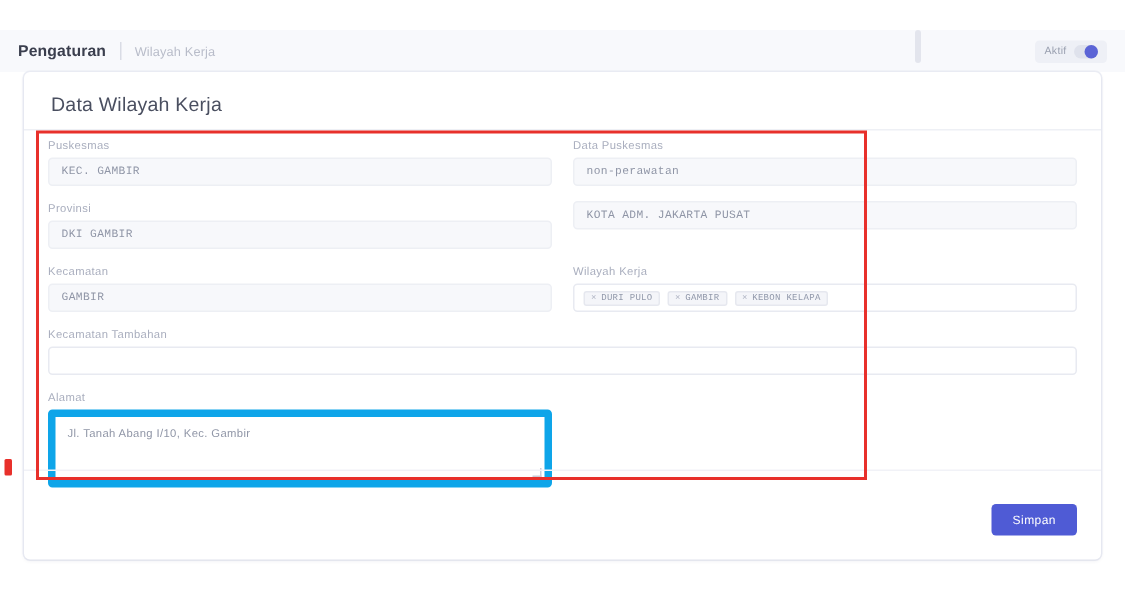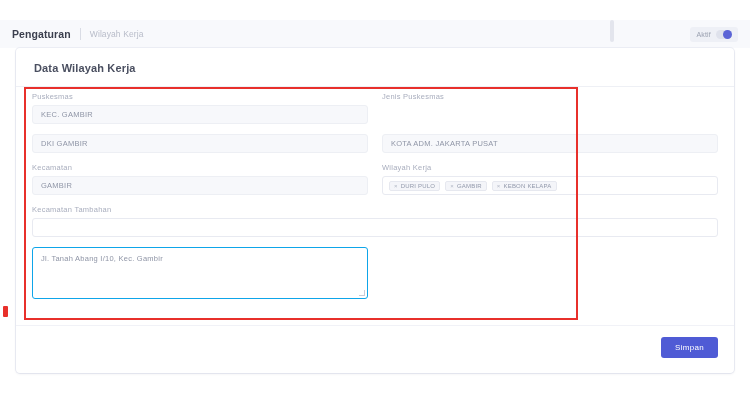--- a/index.html
+++ b/index.html
@@ -76,22 +76,22 @@
     position: absolute;
     left: 16px; top: 48px;
     width: 718px; height: 325px;
     background: #ffffff;
     border-radius: 4px;
     box-shadow: 0 1px 3px rgba(30,35,70,.07), 0 0 0 1px rgba(235,237,245,.9);
   }
   .card-title {
     position: absolute;
     left: 18px; top: 14px;
-    font-size: 11px;
-    font-weight: 700;
+    font-size: 13px;
+    font-weight: 400;
     color: #4a4f60;
     letter-spacing: .15px;
   }
   .card-divider {
     position: absolute;
     left: 0; top: 38px;
     width: 718px; height: 1px;
     background: #eef0f5;
   }
 
@@ -122,20 +122,21 @@
     border: 1px solid #edeff4;
     background: #f7f8fb;
     display: flex;
     align-items: center;
     padding: 0 8px;
     font-size: 7.5px;
     color: #8f95a6;
     letter-spacing: .25px;
     white-space: nowrap;
     overflow: hidden;
+    font-family: Liberation Mono, monospace;
   }
   .input.empty {
     background: #ffffff;
     border: 1px solid #e8eaf1;
     height: 19px;
   }
   .input.tags {
     background: #ffffff;
     border: 1px solid #e8eaf1;
     gap: 5px;
@@ -156,45 +157,45 @@
   }
   .tag-x {
     font-size: 6px;
     color: #b2b7c5;
     line-height: 1;
   }
 
   .textarea {
     height: 52px;
     border-radius: 3px;
-    border: 1px solid #0ea5e9;
+    border: 5px solid #0ea5e9;
     background: #ffffff;
     padding: 6px 8px;
     font-size: 7.5px;
     color: #8f95a6;
     letter-spacing: .25px;
     position: relative;
   }
   .textarea .resize {
     position: absolute;
     right: 2px; bottom: 2px;
     width: 6px; height: 6px;
     border-right: 1px solid #c9ccd8;
     border-bottom: 1px solid #c9ccd8;
     transform: skew(0deg);
   }
 
   
   .card-footer {
     position: absolute;
-    left: 0; bottom: 4px;
+    left: 0; bottom: 16px;
     width: 718px; height: 44px;
     border-top: 1px solid #f1f2f7;
     display: flex;
-    align-items: center;
+    align-items: flex-end;
     justify-content: flex-end;
     padding-right: 16px;
   }
   .btn-primary {
     background: #4f5bd5;
     color: #ffffff;
     font-size: 8px;
     letter-spacing: .3px;
     border: none;
     border-radius: 3px;
@@ -253,26 +254,28 @@
     <div class="card-divider"></div>
 
     <div class="form">
 
       <div class="row">
         <div class="col">
           <label class="field-label">Puskesmas</label>
           <div class="input">KEC. GAMBIR</div>
         </div>
         <div class="col">
-          <label class="field-label">Jenis Puskesmas</label>
-        </div>
-      </div>
-
-      <div class="row">
-        <div class="col">
+          <label class="field-label">Data Puskesmas</label>
+          <div class="input">non-perawatan</div>
+        </div>
+      </div>
+
+      <div class="row">
+        <div class="col">
+          <label class="field-label">Provinsi</label>
           <div class="input">DKI GAMBIR</div>
         </div>
         <div class="col">
           <div class="input">KOTA ADM. JAKARTA PUSAT</div>
         </div>
       </div>
 
       <div class="row">
         <div class="col">
           <label class="field-label">Kecamatan</label>
@@ -299,20 +302,21 @@
 
       <div class="row">
         <div class="col">
           <label class="field-label">Kecamatan Tambahan</label>
           <div class="input empty"></div>
         </div>
       </div>
 
       <div class="row">
         <div class="col">
+          <label class="field-label">Alamat</label>
           <div class="textarea">
             <span>Jl. Tanah Abang I/10, Kec. Gambir</span>
             <span class="resize"></span>
           </div>
         </div>
         <div class="col"></div>
       </div>
 
     </div>
 

